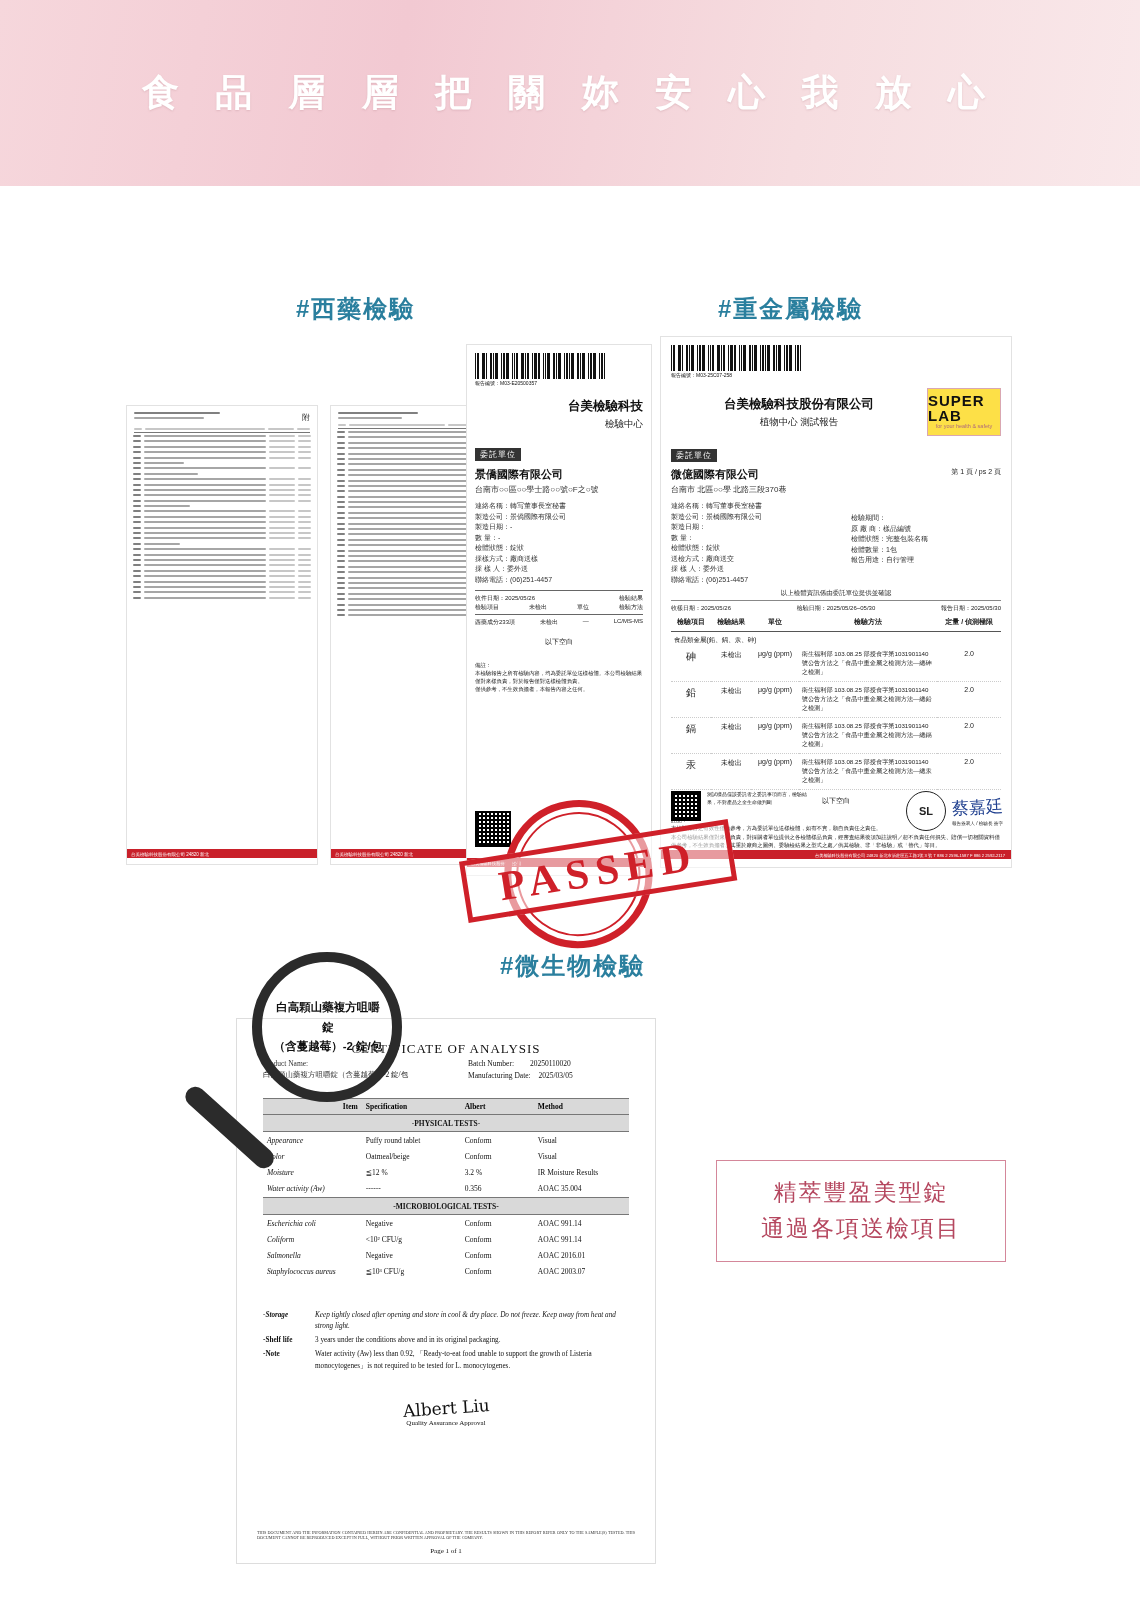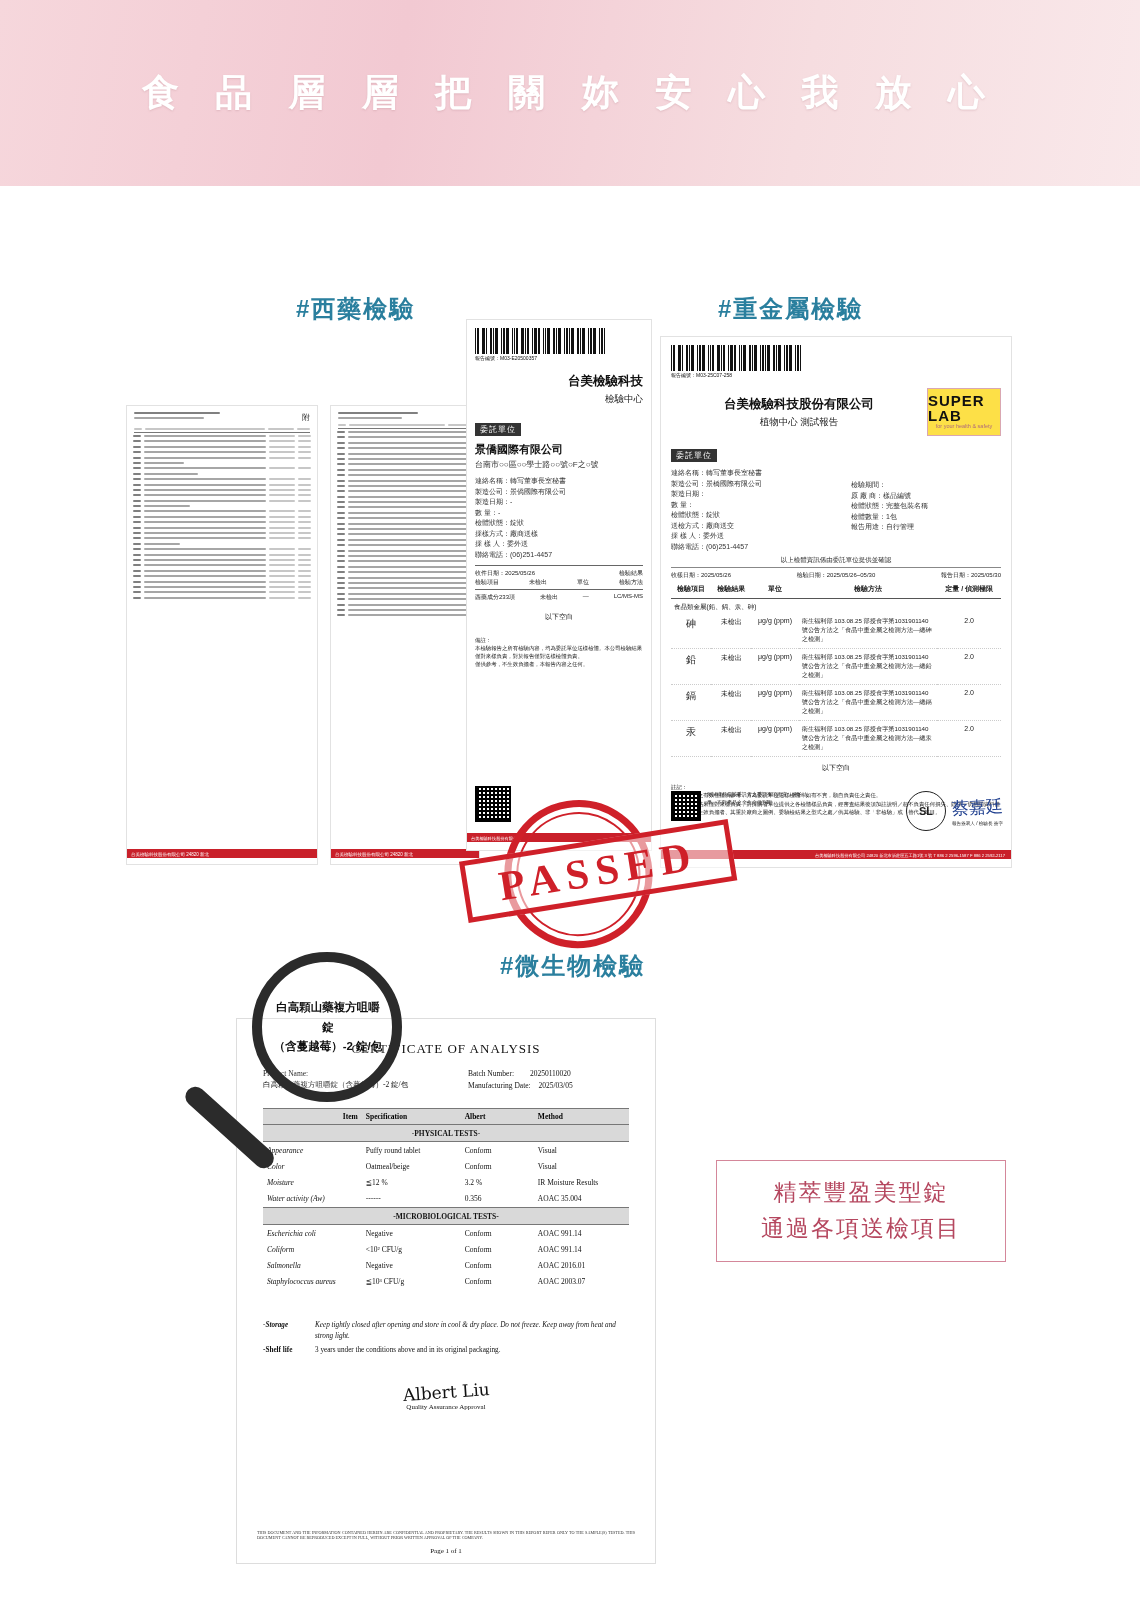--- a/index.html
+++ b/index.html
@@ -73,21 +73,21 @@
 
   .mini-head { padding: 6px 7px 2px 7px; }
   .mini-rows { padding: 0 6px; }
   .mini-row { display: flex; align-items: center; gap: 3px; margin-bottom: 3.4px; }
   .mini-row .c1 { width: 8px; }
   .mini-row .c2 { flex: 1; }
   .mini-row .c3 { width: 26px; }
   .mini-row .c4 { width: 13px; }
 
   
-  #sheet-western { left: 466px; top: 319px; width: 186px; height: 532px; }
+  #sheet-western { left: 466px; top: 344px; width: 186px; height: 532px; }
   #sheet-metal   { left: 660px; top: 336px; width: 352px; height: 532px; }
 
   .lab-title {
     font-size: 12.5px; font-weight: 700; color: #111; text-align: right;
   }
   .lab-sub { font-size: 9.5px; color: #222; text-align: right; }
   .sec-badge {
     display: inline-block; background: #333; color: #fff;
     font-size: 8px; padding: 1px 5px; letter-spacing: 1px;
   }
@@ -732,20 +732,27 @@
       </div>
       <div class="superlab">
         <b>SUPER LAB</b>
         <span>for your health &amp; safety</span>
       </div>
     </div>
 
     <div style="margin-top:8px;">
       <span class="sec-badge">委託單位</span>
     </div>
+    <div style="display:flex;justify-content:space-between;align-items:flex-start;margin-top:5px;">
+      <div>
+        <div class="lab-co">微億國際有限公司</div>
+        <div class="lab-addr" style="margin-top:2px;">台南市 北區○○學 北路三段370巷</div>
+      </div>
+      <div style="font-size:7px;color:#222;">第 1 頁 / ps 2 頁</div>
+    </div>
 
     <div style="display:flex;gap:18px;margin-top:6px;">
       <div class="kv" style="flex:1;">
         <div>連絡名稱：轉写董事長室秘書</div>
         <div>製造公司：景橋國際有限公司</div>
         <div>製造日期：</div>
         <div>數  量：</div>
         <div>檢體狀態：錠狀</div>
         <div>送檢方式：廠商送交</div>
         <div>採 樣 人：委外送</div>
@@ -842,21 +849,21 @@
   <div class="stamp-ring inner"></div>
   <div class="stamp-bar">
     <span>PASSED</span>
   </div>
 </div>
 
 <div class="sheet" id="sheet-coa">
   <div style="padding:22px 26px 0 26px;">
     <div class="coa-title">CERTIFICATE OF ANALYSIS</div>
 
-    <div style="display:flex;justify-content:space-between;margin-top:12px;align-items:center;">
+    <div style="display:flex;justify-content:space-between;margin-top:2px;align-items:center;">
       <div style="width:52%;">
         <div class="coa-meta">Product Name:</div>
         <div class="coa-meta" style="margin-top:2px;">白高顆山藥複方咀嚼錠（含蔓越莓）-2 錠/包</div>
       </div>
       <div style="width:44%;">
         <div class="coa-meta">
           <span>Batch Number:</span>
           <span style="margin-left:14px;">20250110020</span>
         </div>
         <div class="coa-meta" style="margin-top:3px;">
@@ -935,20 +942,24 @@
 
     <div class="coa-notes" style="margin-top:30px;">
       <div style="display:flex;margin-bottom:3px;font-style:italic;">
         <b>-Storage</b>
         <span style="flex:1;">Keep tightly closed after opening and store in cool &amp; dry place. Do not freeze. Keep away from heat and strong light.</span>
       </div>
       <div style="display:flex;margin-bottom:3px;">
         <b>-Shelf life</b>
         <span style="flex:1;">3 years under the conditions above and in its original packaging.</span>
       </div>
+      <div style="display:flex;">
+        <b>-Note</b>
+        <span style="flex:1;">Water activity (Aw) less than 0.92, 「Ready-to-eat food unable to support the growth of Listeria monocytogenes」is not required to be tested for L. monocytogenes.</span>
+      </div>
     </div>
 
     <div style="text-align:center;margin-top:26px;">
       <div style="font-family:'DejaVu Serif',serif;font-size:17px;color:#111;transform:rotate(-4deg);display:inline-block;">Albert Liu</div>
       <div style="font-size:7px;color:#111;font-family:'Liberation Serif',serif;margin-top:1px;">Quality Assurance Approval</div>
     </div>
   </div>
 
   <div class="coa-foot" style="position:absolute;left:20px;right:20px;bottom:22px;text-align:justify;">THIS DOCUMENT AND THE INFORMATION CONTAINED HEREIN ARE CONFIDENTIAL AND PROPRIETARY. THE RESULTS SHOWN IN THIS REPORT REFER ONLY TO THE SAMPLE(S) TESTED. THIS DOCUMENT CANNOT BE REPRODUCED EXCEPT IN FULL, WITHOUT PRIOR WRITTEN APPROVAL OF THE COMPANY.</div>
   <div style="position:absolute;left:0;right:0;bottom:8px;text-align:center;font-size:7px;font-family:'Liberation Serif',serif;color:#111;">Page 1 of 1</div>

